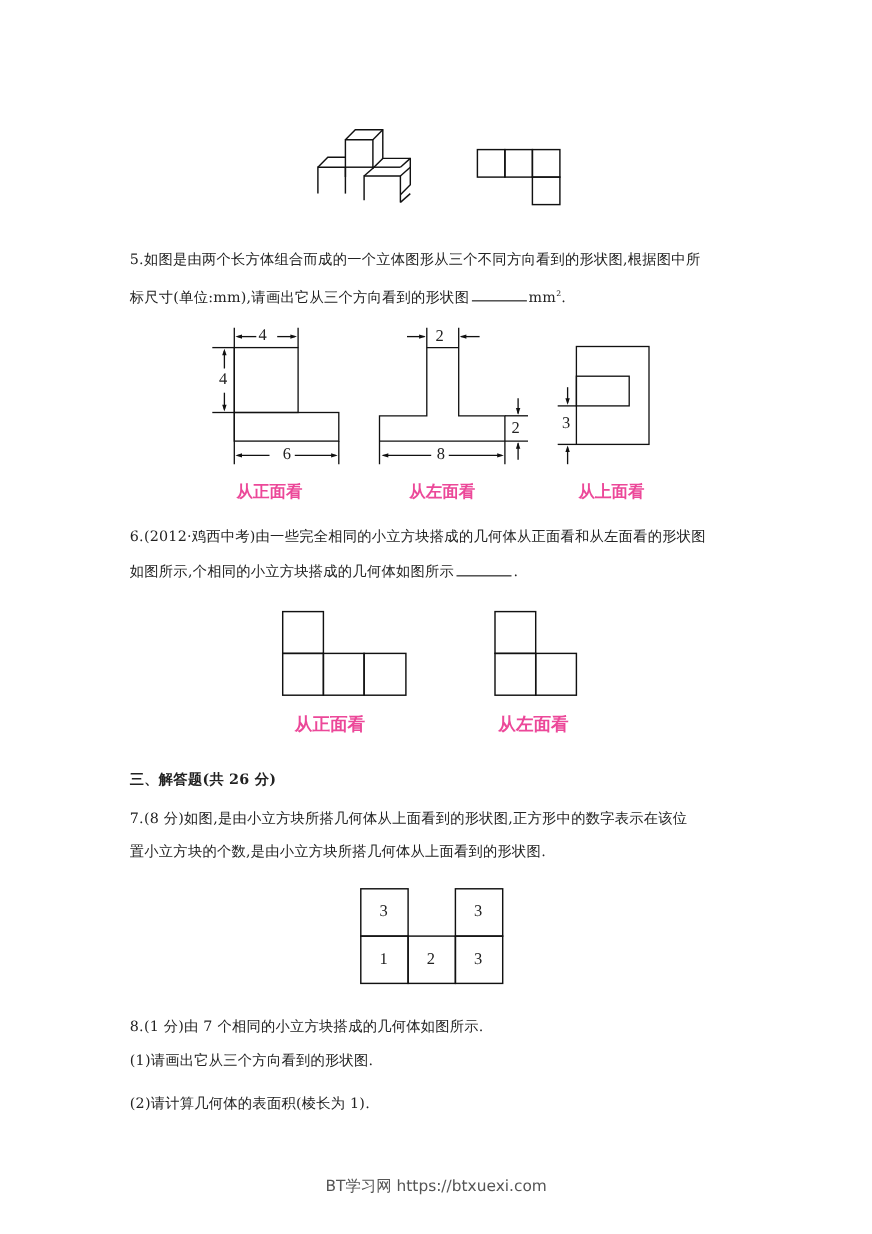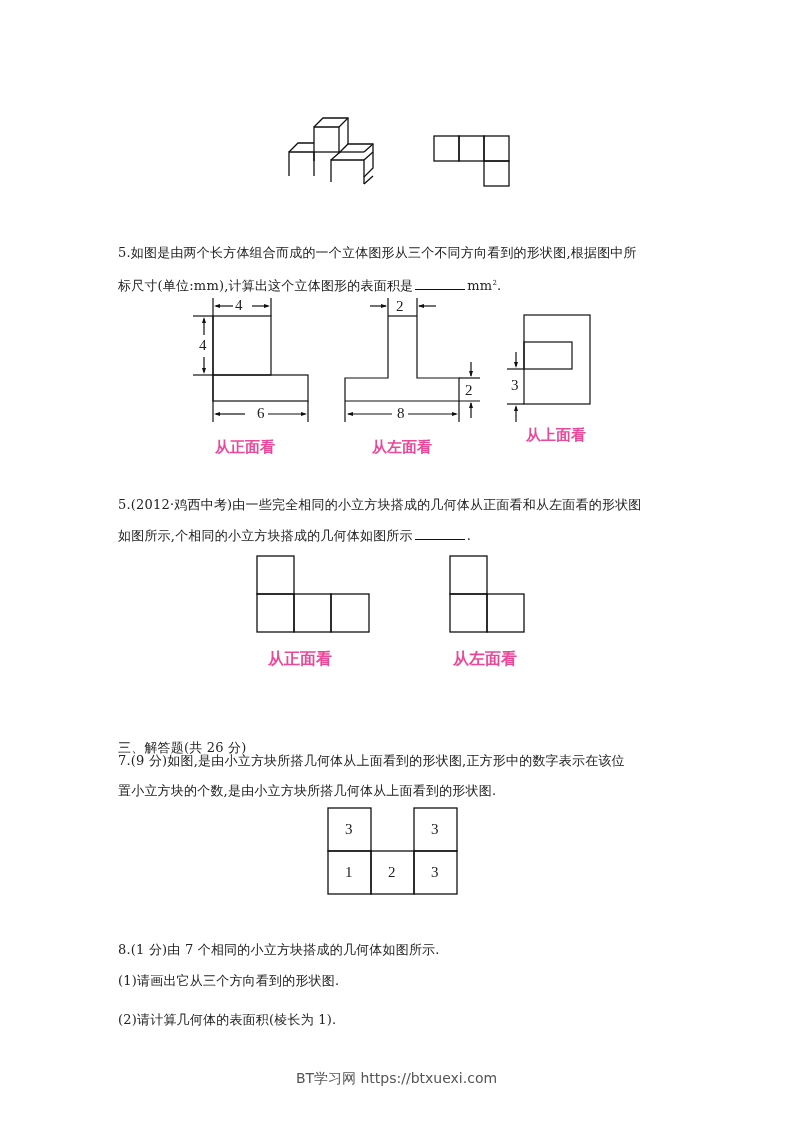--- a/index.html
+++ b/index.html
@@ -1,19 +1,19 @@
 <!DOCTYPE html>
 <html><head>
 <meta charset="utf-8">
 <style>
   html, body { margin:0; padding:0; background:#ffffff; }
   body { width:793px; height:1122px; position:relative; overflow:hidden;
          font-family:"DejaVu Serif","Liberation Serif",serif; color:#222; }
   .abs { position:absolute; }
-  .line { position:absolute; left:118px; font-size:13px; line-height:16px; white-space:nowrap; letter-spacing:0.2px;margin-top:16px; }
+  .line { position:absolute; left:118px; font-size:13px; line-height:16px; white-space:nowrap; letter-spacing:0.2px; }
   .blank { display:inline-block; width:50px; border-bottom:1px solid #111; height:12px; vertical-align:baseline; margin:0 2px; }
   sup.small { font-size:7px; }
   .cap { position:absolute; font-family:"DejaVu Sans","Liberation Sans",sans-serif; font-size:15px; font-weight:bold; color:#ec4899; white-space:nowrap; }
   .cap.big { font-size:16px; }
   svg { position:absolute; overflow:visible; }
   .footer { position:absolute; left:0; width:793px; top:1070px; text-align:center;
             font-family:"DejaVu Sans","Liberation Sans",sans-serif; font-size:14px; color:#555; }
   .grid-num { font-family:"Liberation Serif","DejaVu Serif",serif; font-size:15px; }
 </style>
 </head>
@@ -46,21 +46,21 @@
   <g fill="none" stroke="#111" stroke-width="1.3">
     <rect x="1" y="1" width="25" height="25"></rect>
     <rect x="26" y="1" width="25" height="25"></rect>
     <rect x="51" y="1" width="25" height="25"></rect>
     <rect x="51" y="26" width="25" height="25"></rect>
   </g>
 </svg>
 
 <div class="line" style="top:229px;">5.如图是由两个长方体组合而成的一个立体图形从三个不同方向看到的形状图,根据图中所</div>
 <div class="line" style="top:259px;">
-  <span>标尺寸(单位:mm),计算出这个立体图形的表面积是</span><span class="blank"></span><span>mm</span><sup class="small">2</sup><span>.</span>
+  <span>标尺寸(单位:mm),请画出它从三个方向看到的形状图</span><span class="blank"></span><span>mm</span><sup class="small">2</sup><span>.</span>
 </div>
 
 <svg style="left:180px;top:290px;" width="150" height="140" viewBox="0 0 150 140">
   <g fill="none" stroke="#111" stroke-width="1.2">
     <rect x="33" y="26" width="58" height="59"></rect>
     <rect x="33" y="85" width="95" height="26"></rect>
     <line x1="33" y1="8" x2="33" y2="132"></line>
     <line x1="91" y1="8" x2="91" y2="26"></line>
     <line x1="128" y1="111" x2="128" y2="132"></line>
     <line x1="13" y1="26" x2="33" y2="26"></line>
@@ -124,23 +124,23 @@
     <line x1="12" y1="104" x2="29" y2="104"></line>
     <line x1="21" y1="52" x2="21" y2="66"></line>
     <line x1="21" y1="107" x2="21" y2="122"></line>
   </g>
   <g fill="#111">
     <polygon points="21,68 19,62 23,62"></polygon>
     <polygon points="21,105 19,111 23,111"></polygon>
   </g>
 </svg>
 <div class="abs grid-num" style="left:511px;top:377px;">3</div>
-<div class="cap" style="left:526px;top:426px;">从上面看</div>
+<div class="cap" style="left:526px;top:438px;">从上面看</div>
 
-<div class="line" style="top:481px;">5.(2012·鸡西中考)由一些完全相同的小立方块搭成的几何体从正面看和从左面看的形状图</div>
+<div class="line" style="top:481px;">6.(2012·鸡西中考)由一些完全相同的小立方块搭成的几何体从正面看和从左面看的形状图</div>
 <div class="line" style="top:511px;">
   <span>如图所示,个相同的小立方块搭成的几何体如图所示</span><span class="blank"></span><span>.</span>
 </div>
 
 <svg style="left:256px;top:555px;" width="116" height="80" viewBox="0 0 116 80">
   <g fill="none" stroke="#111" stroke-width="1.3">
     <rect x="1" y="1" width="37" height="38"></rect>
     <rect x="1" y="39" width="37" height="38"></rect>
     <rect x="38" y="39" width="37" height="38"></rect>
     <rect x="75" y="39" width="38" height="38"></rect>
@@ -150,23 +150,23 @@
 
 <svg style="left:449px;top:555px;" width="80" height="80" viewBox="0 0 80 80">
   <g fill="none" stroke="#111" stroke-width="1.3">
     <rect x="1" y="1" width="37" height="38"></rect>
     <rect x="1" y="39" width="37" height="38"></rect>
     <rect x="38" y="39" width="37" height="38"></rect>
   </g>
 </svg>
 <div class="cap big" style="left:453px;top:649px;">从左面看</div>
 
-<div class="line" style="top:724px;">三、解答题(共 26 分)</div>
+<div class="line" style="top:702px;font-weight:bold;">三、解答题(共 26 分)</div>
 
-<div class="line" style="top:737px;">7.(9 分)如图,是由小立方块所搭几何体从上面看到的形状图,正方形中的数字表示在该位</div>
+<div class="line" style="top:737px;">7.(8 分)如图,是由小立方块所搭几何体从上面看到的形状图,正方形中的数字表示在该位</div>
 <div class="line" style="top:767px;">置小立方块的个数,是由小立方块所搭几何体从上面看到的形状图.</div>
 
 <div class="abs" style="left:327px;top:807px;width:131px;height:88px;">
   <svg style="left:0;top:0;" width="132" height="89" viewBox="0 0 132 89">
     <g fill="none" stroke="#111" stroke-width="1.3">
       <rect x="1" y="1" width="43" height="43"></rect>
       <rect x="87" y="1" width="43" height="43"></rect>
       <rect x="1" y="44" width="43" height="43"></rect>
       <rect x="44" y="44" width="43" height="43"></rect>
       <rect x="87" y="44" width="43" height="43"></rect>

